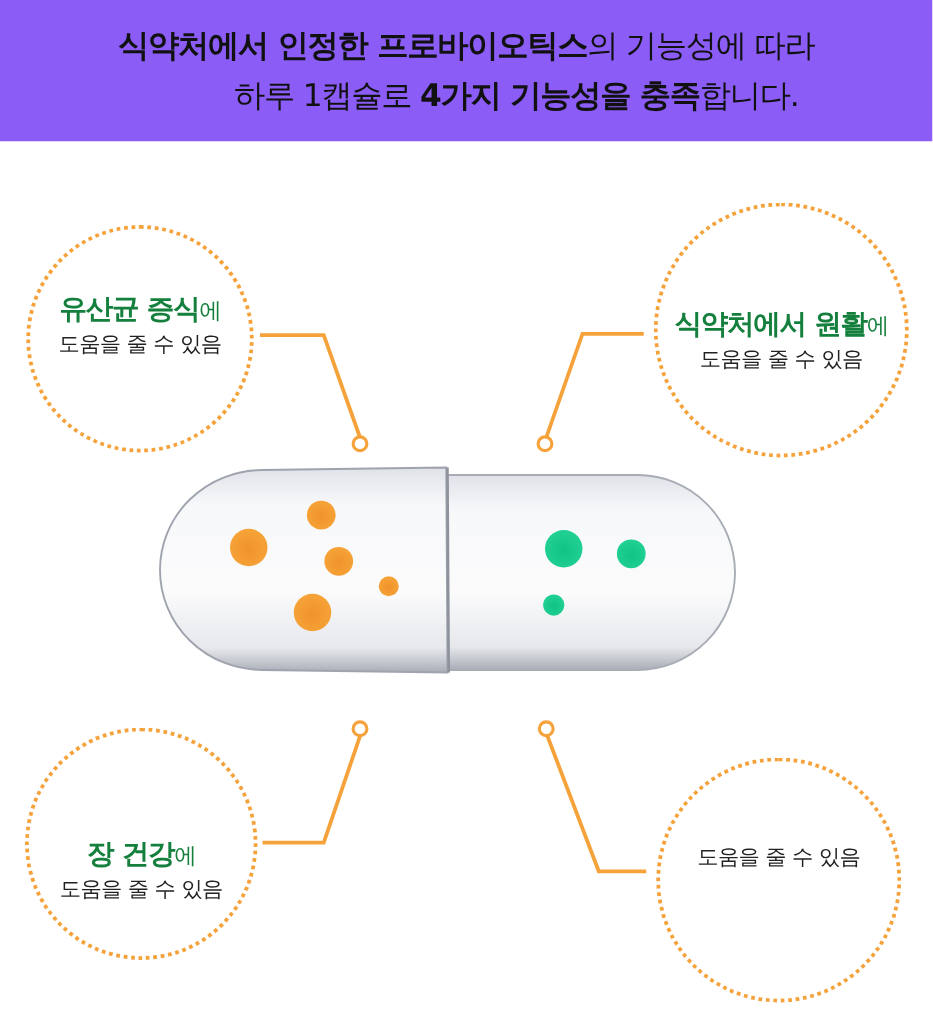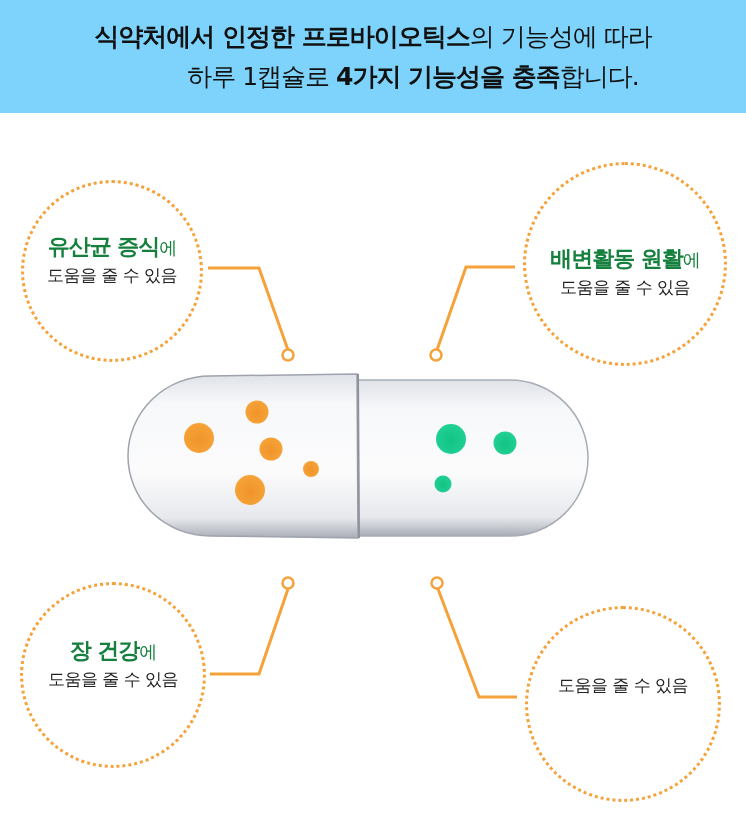--- a/index.html
+++ b/index.html
@@ -1,17 +1,17 @@
 <!DOCTYPE html>
 <html><head>
 <meta charset="utf-8">
 <style>
   html,body{margin:0;padding:0;}
   body{width:746px;height:819px;background:#ffffff;position:relative;overflow:hidden;font-family:"DejaVu Sans","Liberation Sans",sans-serif;color:#111;}
-  .header{position:absolute;left:0;top:0;width:746px;height:113px;background:#7dd3fc;}
+  .header{position:absolute;left:0;top:0;width:746px;height:113px;background:#8b5cf6;}
   .hline{position:absolute;left:0;width:746px;text-align:center;font-size:25px;letter-spacing:-1px;color:#111;white-space:nowrap;}
   .hline b{font-weight:bold;}
   .hl1{top:20px;}
   .hl2{top:60px;padding-left:40px;}
   .circle{position:absolute;border-radius:50%;border:3px dotted #f5a23a;box-sizing:border-box;background:#fff;}
   .ctext{position:absolute;text-align:center;white-space:nowrap;}
   .ctitle{font-size:22px;font-weight:bold;letter-spacing:-1px;color:#15803d;}
   .ctitle .suffix{font-weight:normal;font-size:18px;}
   .csub{font-size:17px;color:#222;margin-top:2px;letter-spacing:-0.5px;}
   svg.lines{position:absolute;left:0;top:0;}
@@ -84,26 +84,26 @@
 </svg>
 
 <div class="circle" style="left:21px;top:180px;width:182px;height:182px;"></div>
 <div class="ctext" style="left:21px;top:232px;width:182px;">
   <div class="ctitle"><span>유산균 증식</span><span class="suffix">에</span></div>
   <div class="csub">도움을 줄 수 있음</div>
 </div>
 
 <div class="circle" style="left:523px;top:162px;width:204px;height:204px;"></div>
 <div class="ctext" style="left:523px;top:244px;width:204px;">
-  <div class="ctitle"><span>배변활동 원활</span><span class="suffix">에</span></div>
+  <div class="ctitle"><span>식약처에서 원활</span><span class="suffix">에</span></div>
   <div class="csub">도움을 줄 수 있음</div>
 </div>
 
 <div class="circle" style="left:20px;top:582px;width:186px;height:186px;"></div>
-<div class="ctext" style="left:20px;top:636px;width:186px;">
+<div class="ctext" style="left:20px;top:668px;width:186px;">
   <div class="ctitle"><span>장 건강</span><span class="suffix">에</span></div>
   <div class="csub">도움을 줄 수 있음</div>
 </div>
 
 <div class="circle" style="left:525px;top:606px;width:196px;height:196px;"></div>
 <div class="ctext" style="left:525px;top:672px;width:196px;">
   <div class="csub">도움을 줄 수 있음</div>
 </div>
 
 </body></html>

